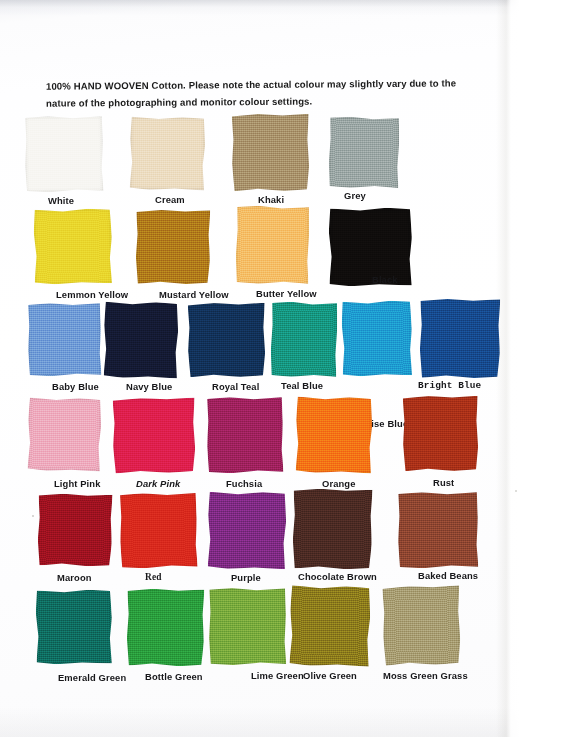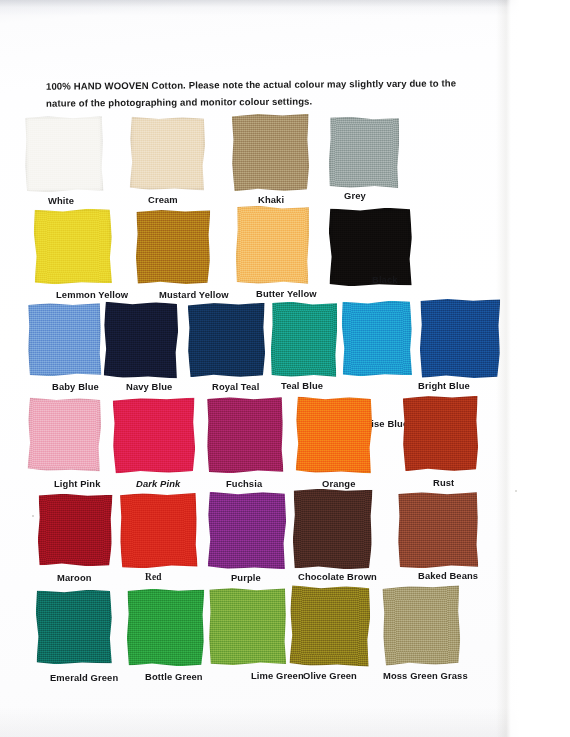--- a/index.html
+++ b/index.html
@@ -121,21 +121,21 @@
   </div>
 
   <div id="swatch-layer">
       <div class="swatch-wrap" style="left: 25px; top: 116px; width: 78px; height: 76px; transform: rotate(-0.8deg);">
         <div class="swatch ragged-a" style="background: rgb(247, 246, 242); --tex: 0.35; opacity: 1;"></div>
       </div>
       <div class="label" style="left: 48px; top: 195px;">White</div>
       <div class="swatch-wrap" style="left: 130px; top: 117px; width: 75px; height: 73px; transform: rotate(0.6deg);">
         <div class="swatch ragged-b" style="background: rgb(236, 220, 192); --tex: 0.75; opacity: 1;"></div>
       </div>
-      <div class="label" style="left: 148px; top: 194px;">Cream</div>
+      <div class="label" style="left: 155px; top: 194px;">Cream</div>
       <div class="swatch-wrap" style="left: 232px; top: 114px; width: 77px; height: 77px; transform: rotate(-0.4deg);">
         <div class="swatch ragged-c" style="background: rgb(168, 145, 106); --tex: 1; opacity: 1;"></div>
       </div>
       <div class="label" style="left: 258px; top: 194px;">Khaki</div>
       <div class="swatch-wrap" style="left: 329px; top: 117px; width: 70px; height: 71px; transform: rotate(1deg);">
         <div class="swatch ragged-a" style="background: rgb(154, 166, 164); --tex: 0.85; opacity: 1;"></div>
       </div>
       <div class="label" style="left: 344px; top: 190px;">Grey</div>
       <div class="swatch-wrap" style="left: 34px; top: 209px; width: 78px; height: 75px; transform: rotate(-1.1deg);">
         <div class="swatch ragged-b" style="background: rgb(233, 214, 44); --tex: 0.9; opacity: 1;"></div>
@@ -169,21 +169,21 @@
         <div class="swatch ragged-a" style="background: rgb(22, 149, 127); --tex: 0.9; opacity: 1;"></div>
       </div>
       <div class="label" style="left: 281px; top: 380px;">Teal Blue</div>
       <div class="swatch-wrap" style="left: 342px; top: 301px; width: 70px; height: 75px; transform: rotate(-1.1deg);">
         <div class="swatch ragged-b" style="background: rgb(30, 155, 208); --tex: 0.95; opacity: 1;"></div>
       </div>
       <div class="label" style="left: 339px; top: 380px; margin-top: 38px;">Turquoise Blue</div>
       <div class="swatch-wrap" style="left: 420px; top: 299px; width: 80px; height: 79px; transform: rotate(0.5deg);">
         <div class="swatch ragged-c" style="background: rgb(22, 73, 140); --tex: 1; opacity: 1;"></div>
       </div>
-      <div class="label" style="left: 418px; top: 380px;">Bright Blue</div>
+      <div class="label" style="left: 418px; top: 380px; font-family: Liberation Mono, monospace;">Bright Blue</div>
       <div class="swatch-wrap" style="left: 28px; top: 398px; width: 73px; height: 73px; transform: rotate(0.9deg);">
         <div class="swatch ragged-b" style="background: rgb(238, 170, 189); --tex: 0.9; opacity: 1;"></div>
       </div>
       <div class="label" style="left: 54px; top: 478px;">Light Pink</div>
       <div class="swatch-wrap" style="left: 113px; top: 398px; width: 82px; height: 75px; transform: rotate(-0.6deg);">
         <div class="swatch ragged-c" style="background: rgb(222, 31, 76); --tex: 0.85; opacity: 1;"></div>
       </div>
       <div class="label" style="left: 136px; top: 478px; font-style: italic;">Dark Pink</div>
       <div class="swatch-wrap" style="left: 207px; top: 397px; width: 76px; height: 76px; transform: rotate(-0.8deg);">
         <div class="swatch ragged-a" style="background: rgb(158, 33, 92); --tex: 0.9; opacity: 1;"></div>
@@ -213,21 +213,21 @@
         <div class="swatch ragged-c" style="background: rgb(74, 42, 35); --tex: 0.85; opacity: 1;"></div>
       </div>
       <div class="label" style="left: 298px; top: 571px;">Chocolate Brown</div>
       <div class="swatch-wrap" style="left: 398px; top: 492px; width: 80px; height: 76px; transform: rotate(-0.6deg);">
         <div class="swatch ragged-a" style="background: rgb(141, 69, 48); --tex: 1; opacity: 1;"></div>
       </div>
       <div class="label" style="left: 418px; top: 570px;">Baked Beans</div>
       <div class="swatch-wrap" style="left: 36px; top: 590px; width: 76px; height: 74px; transform: rotate(-0.8deg);">
         <div class="swatch ragged-b" style="background: rgb(15, 107, 95); --tex: 1; opacity: 1;"></div>
       </div>
-      <div class="label" style="left: 50px; top: 672px;">Emerald Green</div>
+      <div class="label" style="left: 58px; top: 672px;">Emerald Green</div>
       <div class="swatch-wrap" style="left: 127px; top: 589px; width: 77px; height: 77px; transform: rotate(0.6deg);">
         <div class="swatch ragged-c" style="background: rgb(42, 156, 60); --tex: 0.95; opacity: 1;"></div>
       </div>
       <div class="label" style="left: 145px; top: 671px;">Bottle Green</div>
       <div class="swatch-wrap" style="left: 209px; top: 588px; width: 77px; height: 77px; transform: rotate(-0.4deg);">
         <div class="swatch ragged-a" style="background: rgb(119, 169, 60); --tex: 0.9; opacity: 1;"></div>
       </div>
       <div class="label" style="left: 228px; top: 670px; margin-left: 23px;">Lime Green</div>
       <div class="swatch-wrap" style="left: 290px; top: 586px; width: 80px; height: 80px; transform: rotate(1deg);">
         <div class="swatch ragged-b" style="background: rgb(139, 122, 28); --tex: 1; opacity: 1;"></div>

